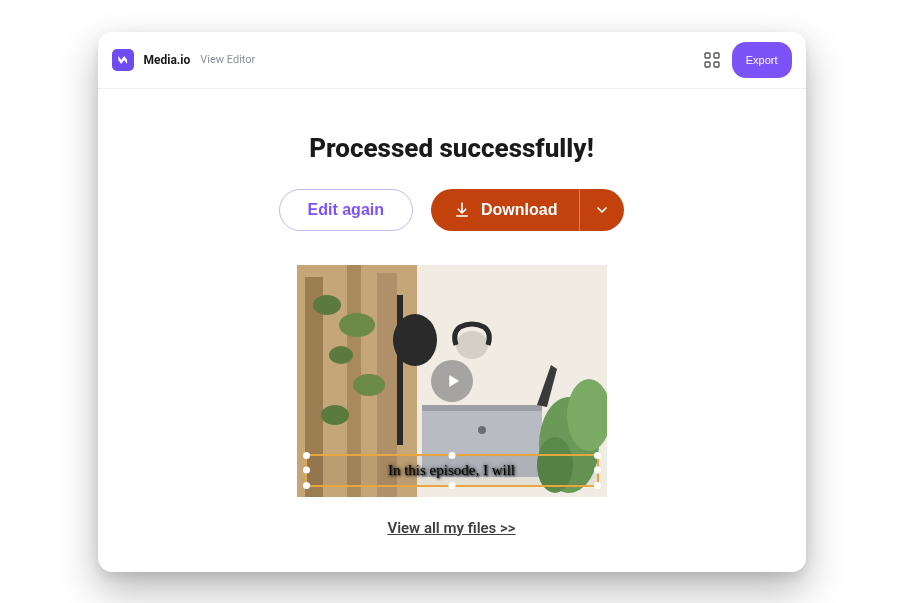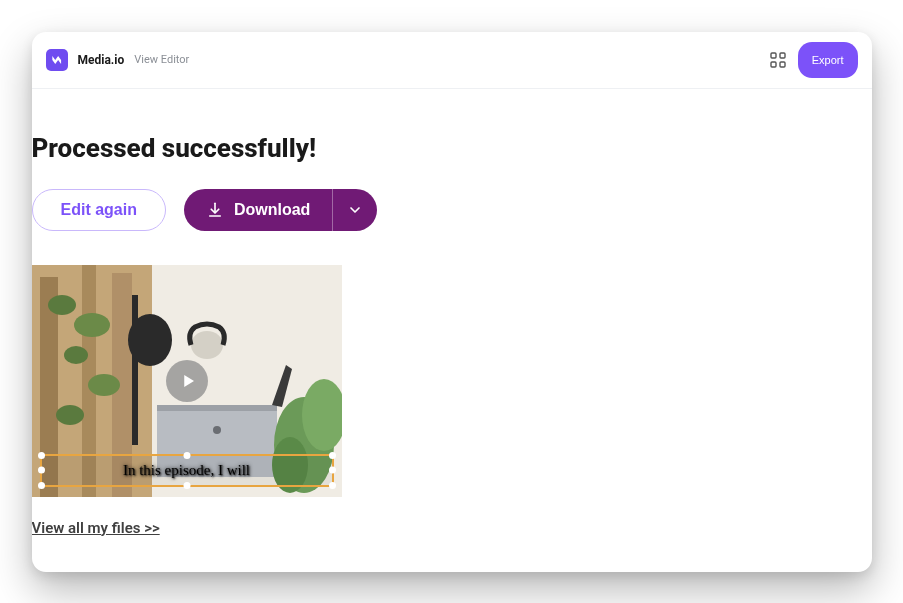--- a/index.html
+++ b/index.html
@@ -6,21 +6,21 @@
     body {
       font-family: -apple-system, BlinkMacSystemFont, 'Segoe UI', Roboto, sans-serif;
       background: #fff;
       width: 903px;
       height: 603px;
       display: flex;
       align-items: center;
       justify-content: center;
     }
     .app-window {
-      width: 840px;
+      width: 708px;
       height: 540px;
       background: #fff;
       border-radius: 14px;
       box-shadow: 0 18px 40px rgba(0,0,0,0.28), 0 4px 12px rgba(0,0,0,0.1);
       overflow: hidden;
       display: flex;
       flex-direction: column;
     }
     .header {
       display: flex;
@@ -74,21 +74,21 @@
       border-radius: 14px;
       padding: 12px 14px;
       font-size: 11px;
       font-weight: 500;
       cursor: pointer;
     }
     .content {
       flex: 1;
       display: flex;
       flex-direction: column;
-      align-items: flex-start;
+      align-items: center;
       padding-top: 44px;
     }
     .title {
       font-size: 26px;
       font-weight: 800;
       color: #1a1a1a;
       margin-bottom: 26px;
     }
     .button-row {
       display: flex;
@@ -100,21 +100,21 @@
       color: #7c52f9;
       border: 1.5px solid #c9b8fb;
       border-radius: 24px;
       padding: 11px 28px;
       font-size: 16px;
       font-weight: 700;
       cursor: pointer;
     }
     .btn-primary-group {
       display: flex;
-      background: #701a75;
+      background: #c2410c;
       border-radius: 24px;
       overflow: hidden;
     }
     .btn-primary {
       display: flex;
       align-items: center;
       gap: 10px;
       background: transparent;
       color: #fff;
       border: none;

